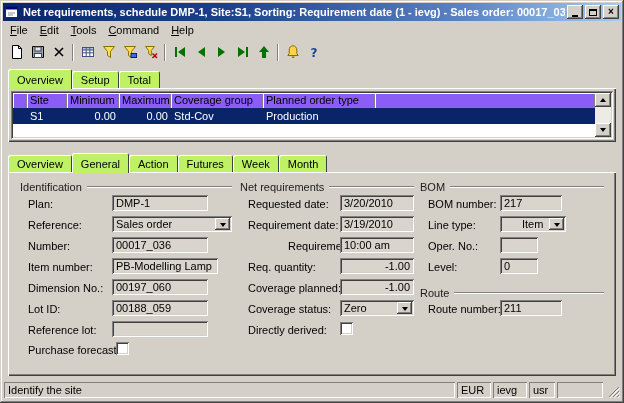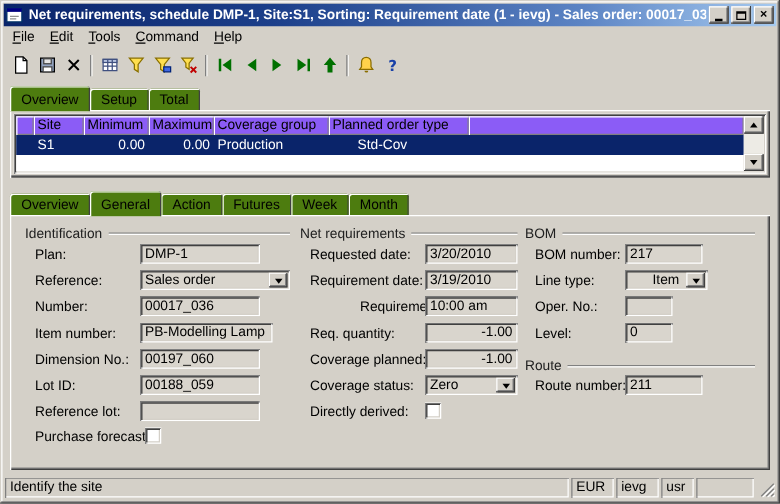--- a/index.html
+++ b/index.html
@@ -28,21 +28,21 @@
 
   
   .toolbar { position:absolute; left:3px; top:39px; right:3px; height:26px; display:flex; align-items:center; padding-left:3px; }
   .tool { width:21px; height:21px; display:flex; align-items:center; justify-content:center; }
   .tsep { width:0; height:17px; border-left:1px solid #808080; border-right:1px solid #fff; margin:0 3px; }
 
   
   .tabstrip { position:absolute; display:flex; align-items:flex-end; height:20px; z-index:3; }
   .tabstrip.top { left:8px; top:68px; right:8px; }
   .tabstrip.detail { left:8px; top:152px; right:8px; }
-  .tab { height:17px; padding:3px 9px 0; background:#4d7c0f; white-space:nowrap;
+  .tab { height:17px; padding:3px 9px 0; background:#bef264; white-space:nowrap;
     box-shadow: inset 1px 1px 0 #fff, inset -1px 0 0 #404040;
     border-top-left-radius:2px; border-top-right-radius:2px; }
   .tab.active { height:20px; padding-top:5px; position:relative; z-index:4; margin-bottom:-1px; }
 
   .tabpanel { position:absolute; background:#d4d0c8; z-index:1;
     box-shadow: inset 1px 1px 0 #fff, inset -1px -1px 0 #404040, inset -2px -2px 0 #808080; }
   #overview-panel { left:8px; top:88px; width:608px; height:54px; }
   #detail-panel  { left:8px; top:172px; width:608px; height:204px; }
 
   
@@ -221,22 +221,22 @@
       <div class="hcell w-max">Maximum</div>
       <div class="hcell w-cov">Coverage group</div>
       <div class="hcell w-pot">Planned order type</div>
       <div class="hcell w-fill"></div>
     </div>
     <div class="grid-row">
       <div class="rcell w-sel"></div>
       <div class="rcell w-site">S1</div>
       <div class="rcell w-min num">0.00</div>
       <div class="rcell w-max num">0.00</div>
+      <div class="rcell w-cov">Std-Cov</div>
       <div class="rcell w-pot">Production</div>
-      <div class="rcell w-cov">Std-Cov</div>
       <div class="rcell w-fill"></div>
     </div>
     <div class="grid-rest"></div>
     <div class="vscroll">
       <div class="sbtn">
           <div class="tri-up"></div>
         </div>
       <div class="sbtn">
           <div class="tri-dn"></div>
         </div>

